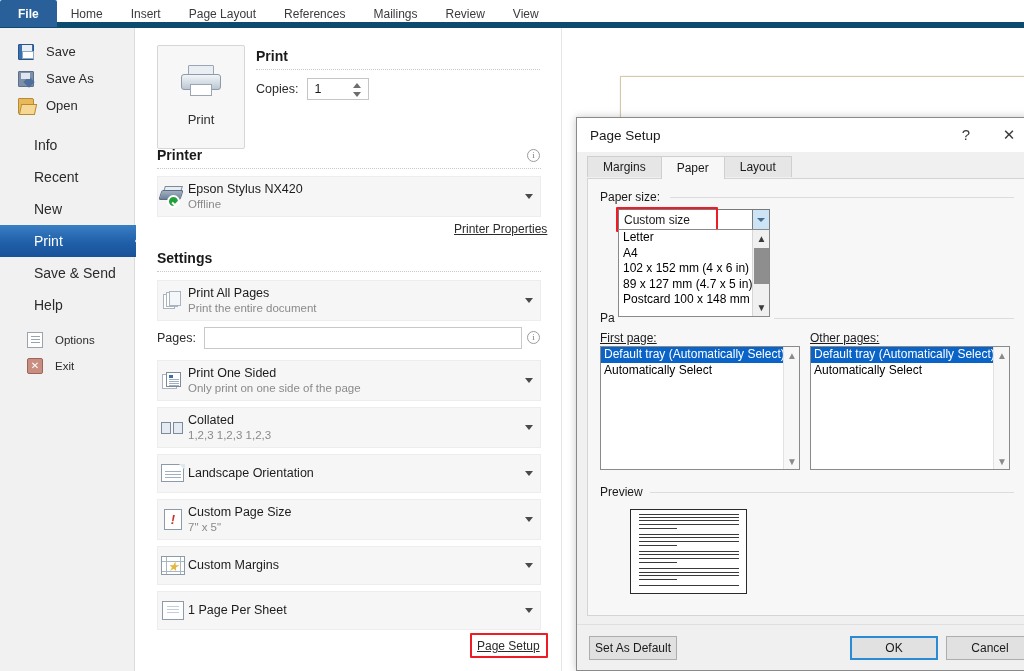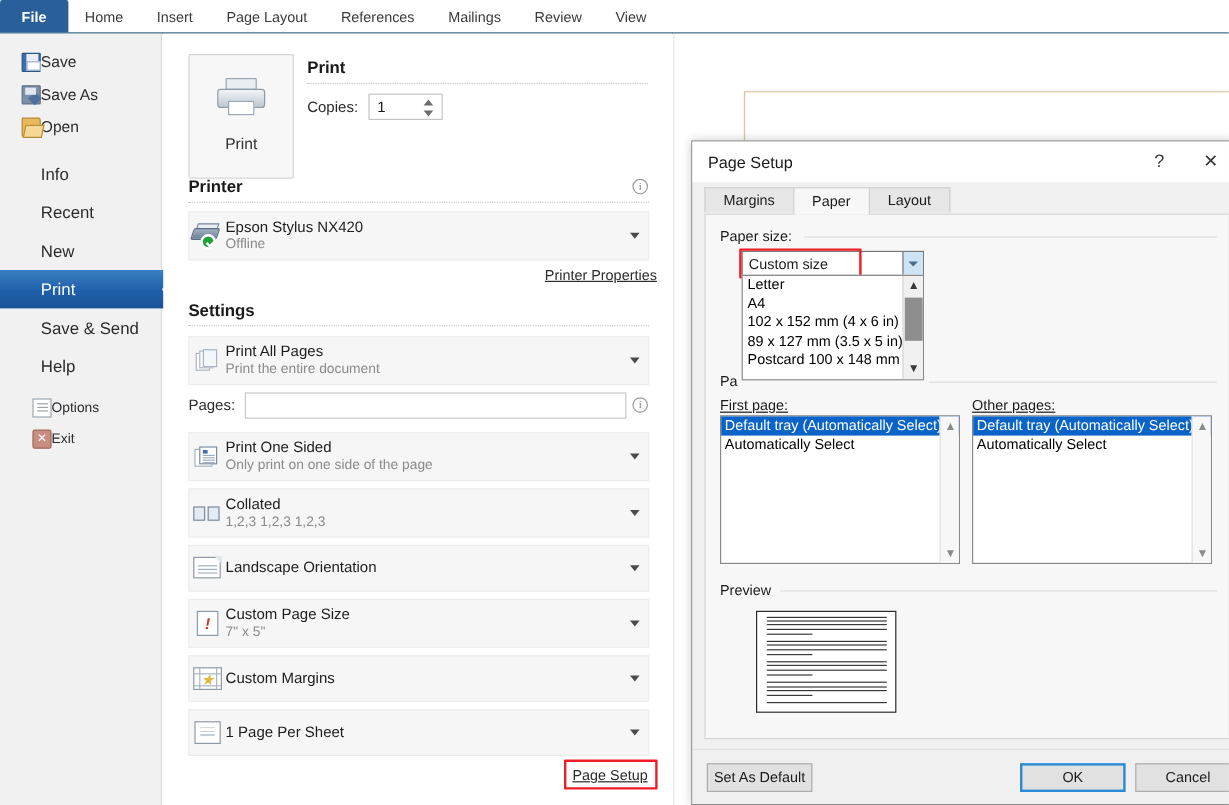--- a/index.html
+++ b/index.html
@@ -8,42 +8,42 @@
     font-family: "Liberation Sans", sans-serif;
     background: #ffffff;
     overflow: hidden;
   }
   #root { position: relative; width: 1024px; height: 671px; background:#fff; }
 
   
   .ribbon {
     position:absolute; left:0; top:0; width:1024px; height:28px;
     background:#ffffff;
-    border-bottom:1px solid #0c4a6e;
+    border-bottom:6px solid #0c4a6e;
   }
   .ribbon .tabs { display:flex; align-items:stretch; height:27px; }
   .ribbon .tab {
     display:flex; align-items:center; justify-content:center;
     padding:0 14px; font-size:12px; color:#3b3b3b; height:27px;
     white-space:nowrap;
   }
   .ribbon .tab.file {
     background:#2a6099; color:#ffffff; font-weight:bold; padding:0 18px;
     border-top-left-radius:2px; border-top-right-radius:2px;
   }
 
   
   .backstage-left {
     position:absolute; left:0; top:28px; width:135px; height:643px;
     background:#f1f1f1;
     border-right:1px solid #dcdcdc;
   }
   .nav-item {
     position:relative;
-    display:flex; align-items:center; gap:0;
+    display:flex; align-items:center; gap:12px;
     height:27px; padding-left:18px;
     font-size:13px; color:#2b2b2b;
   }
   .nav-item.big { font-size:14px; height:32px;padding-left:34px; }
   .nav-item.small { font-size:11.5px; height:26px; padding-left:16px;margin-left:11px; }
   .nav-sep { height:10px; }
 
   .nav-item.active {
     background:linear-gradient(to bottom,#3a7fc4 0%,#1f5fa9 55%,#1a5299 100%);
     color:#ffffff; font-weight:normal;
@@ -649,21 +649,21 @@
           <span class="btn">
               <i></i>
             </span>
         </div>
         <div class="hl-red" style="left:28px; top:28px; width:102px; height:25px;"></div>
 
         <div class="droplist" style="left:30px; top:50px; width:152px; height:88px;">
           <div class="opt">Letter</div>
           <div class="opt">A4</div>
           <div class="opt">102 x 152 mm (4 x 6 in)</div>
-          <div class="opt">89 x 127 mm (3.5 x 5 in)</div>
+          <div class="opt">89 x 127 mm (4.7 x 5 in)</div>
           <div class="opt">Postcard 100 x 148 mm</div>
           <div class="dl-scroll">
             <span class="arrow up">▲</span>
             <span class="thumb" style="top:18px; height:36px;"></span>
             <span class="arrow down">▼</span>
           </div>
         </div>
 
         <div class="grp-label" style="left:12px; top:132px; background:transparent;">Pa</div>
         <div class="grp-rule" style="left:186px; top:139px; right:10px;"></div>

